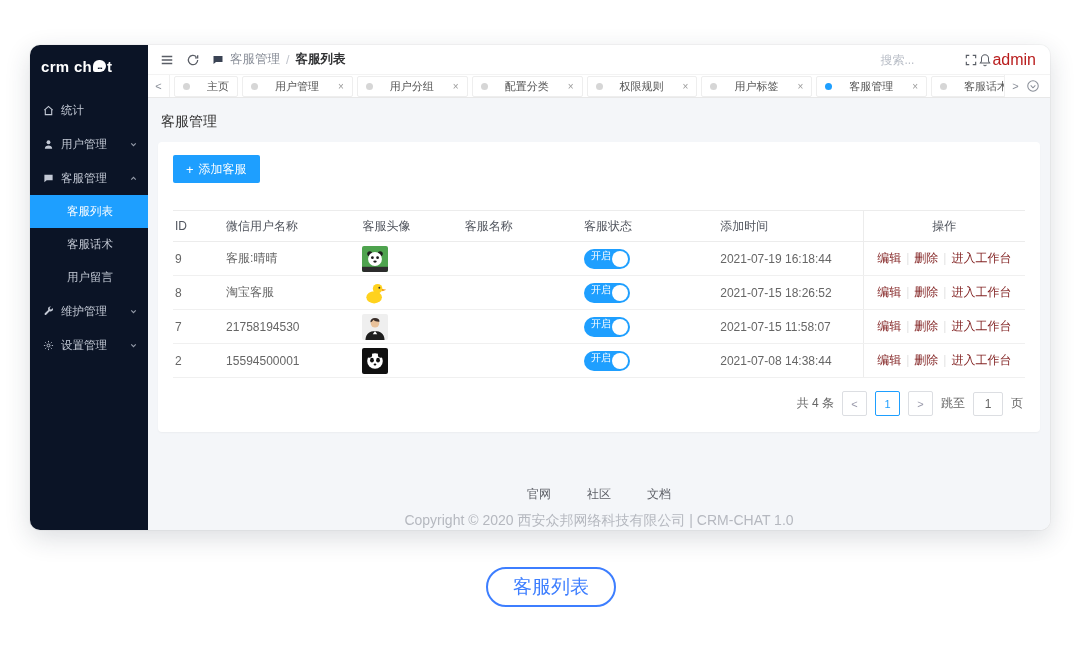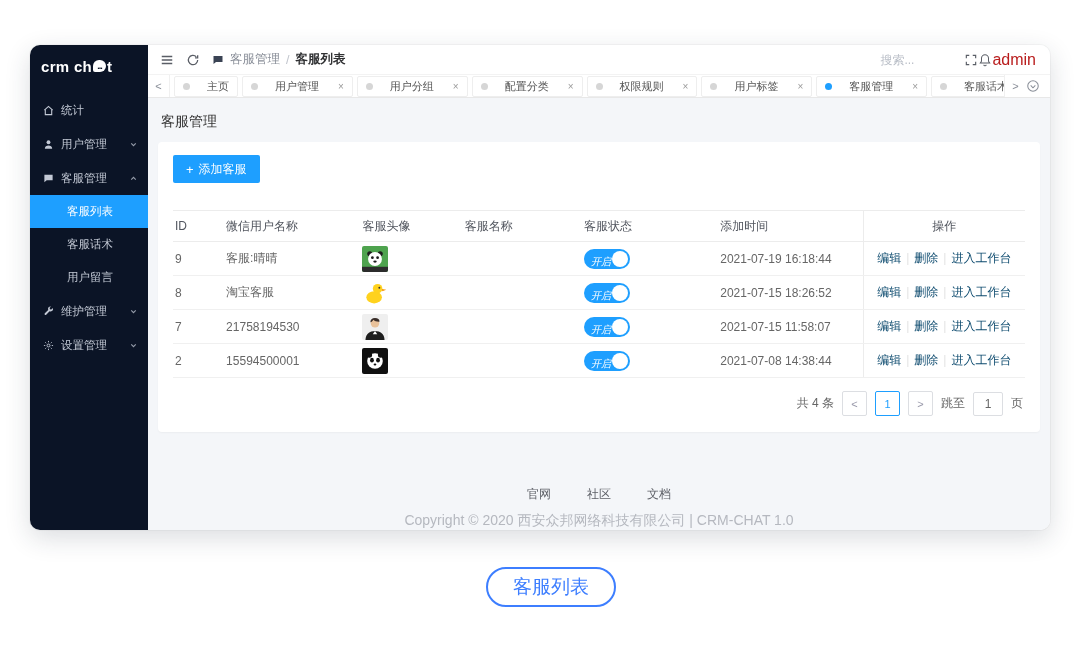--- a/index.html
+++ b/index.html
@@ -66,26 +66,26 @@
   .add-btn .plus { font-size:13px; line-height:1; }
 
   table { width:100%; border-collapse:collapse; margin-top:27px; font-size:12px; color:#666; table-layout:fixed; }
   thead th { font-weight:normal; color:#51555e; text-align:left; height:31px;
     border-top:1px solid #ececec; border-bottom:1px solid #ececec; padding-left:2px; }
   tbody td { height:34px; border-bottom:1px solid #f0f0f0; padding-left:2px; }
   th.col-actions, td.col-actions { border-left:1px solid #ececec; text-align:center; padding-left:0; }
   .avatar { width:26px; height:26px; border-radius:2px; overflow:hidden; display:block; }
   .avatar svg { display:block; width:26px; height:26px; }
 
-  .toggle { position:relative; display:inline-flex; align-items:flex-end; width:46px; height:20px;
-    border-radius:10px; background:#1E9FFF; cursor:pointer;font-style:italic; }
+  .toggle { position:relative; display:inline-flex; align-items:flex-start; width:46px; height:20px;
+    border-radius:10px; background:#1E9FFF; cursor:pointer; }
   .toggle .lbl { color:#fff; font-size:10px; margin-left:7px; }
   .toggle .knob { position:absolute; right:2px; top:2px; width:16px; height:16px; border-radius:50%; background:#fff; }
 
-  .action-link { color:#0c4a6e; cursor:pointer; }
+  .action-link { color:#7f1d1d; cursor:pointer; }
   .action-sep { color:#e3e3e3; margin:0 5px; }
 
   .pagination { display:flex; justify-content:flex-end; align-items:center; gap:8px;
     padding:13px 2px 10px; font-size:12px; color:#666; }
   .pg-btn { width:25px; height:25px; border:1px solid #dcdee2; border-radius:2px; background:#fff;
     display:flex; align-items:center; justify-content:center; color:#99a; font-size:11px; cursor:pointer; }
   .pg-btn.current { border-color:#1E9FFF; color:#1E9FFF; }
   .jump-input { width:30px; height:24px; border:1px solid #dcdee2; border-radius:2px; text-align:center;
     font-size:12px; color:#666; outline:none; }
 

